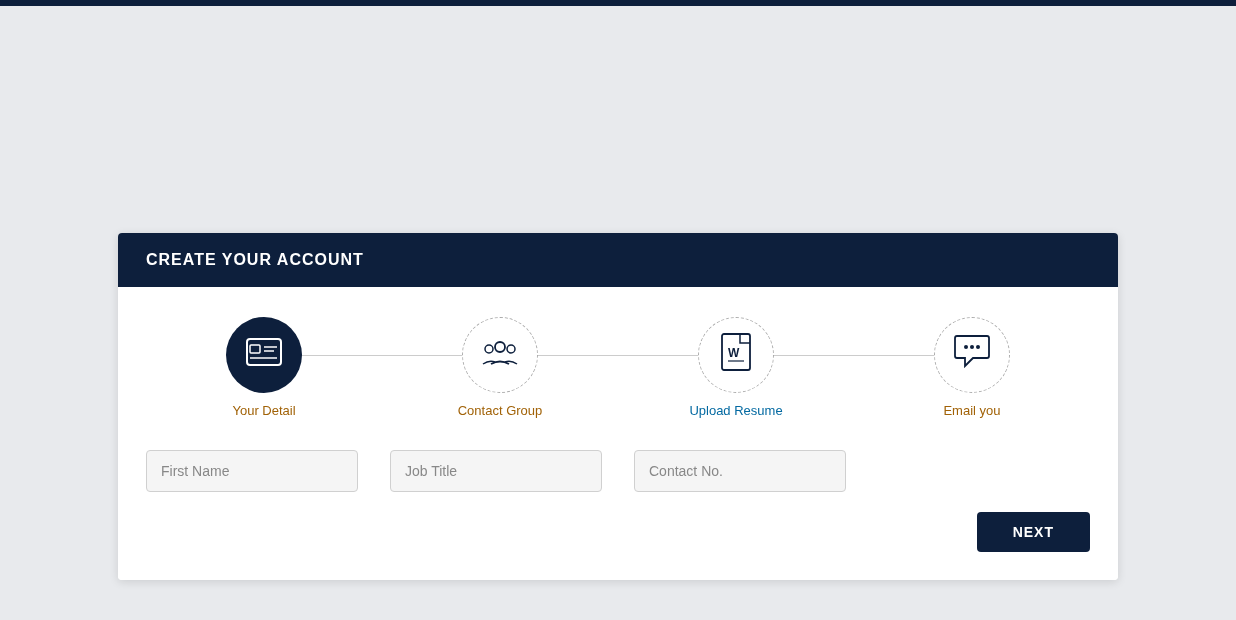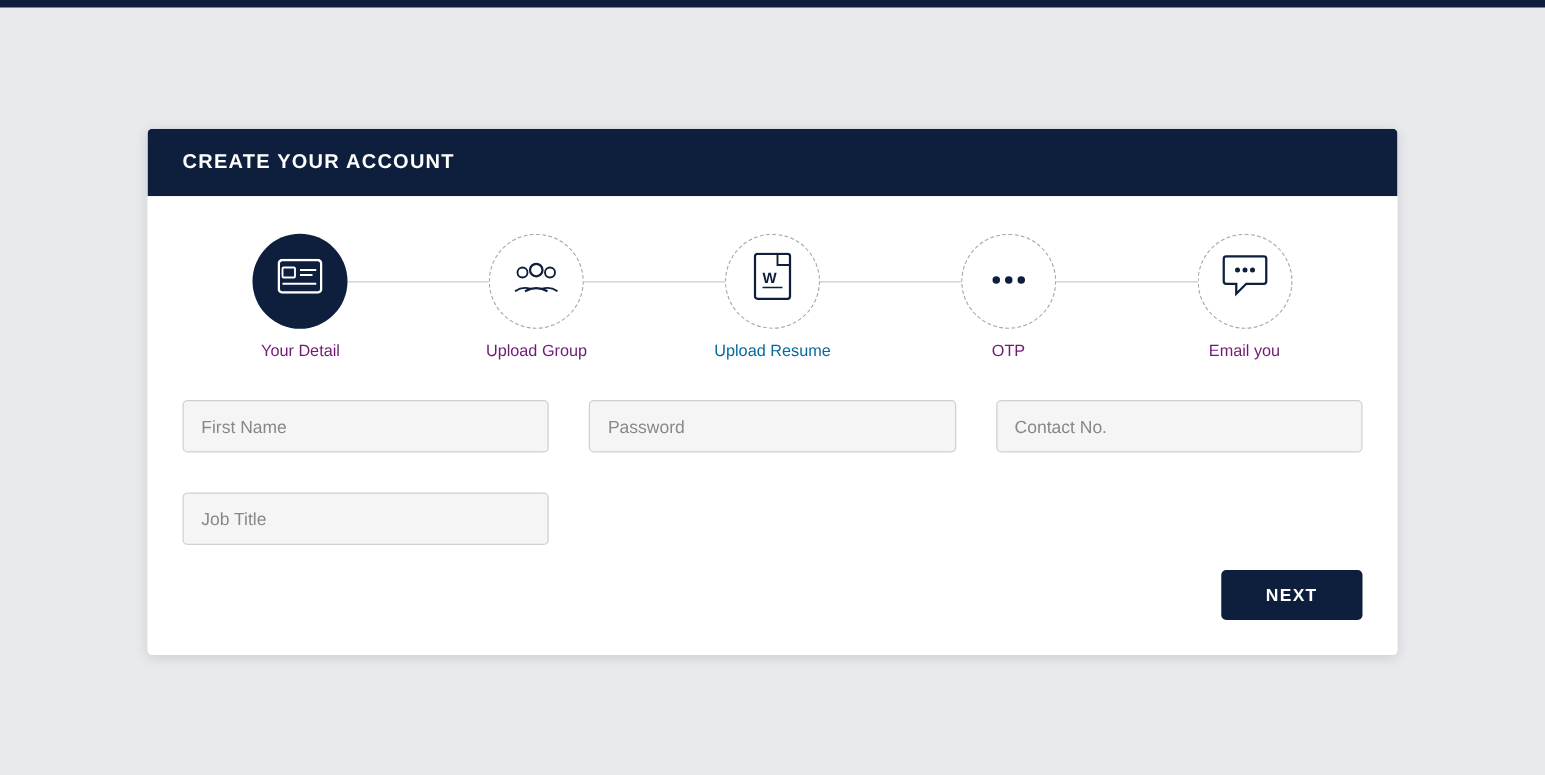--- a/index.html
+++ b/index.html
@@ -14,21 +14,21 @@
 
     .top-bar {
       height: 6px;
       background: #0d1f3c;
       width: 100%;
     }
 
     .page-wrapper {
       flex: 1;
       display: flex;
-      align-items: center;
+      align-items: flex-end;
       justify-content: center;
       padding: 40px 20px;
     }
 
     .card {
       background: #ffffff;
       width: 1000px;
       max-width: 100%;
       border-radius: 4px;
       overflow: hidden;
@@ -100,32 +100,32 @@
     }
 
     .step-circle.inactive {
       background: #ffffff;
       color: #0d1f3c;
       border: 1.5px dashed #aaaaaa;
     }
 
     .step-label {
       font-size: 13px;
-      color: #701a75;
+      color: #a16207;
       text-align: center;
     }
 
     .step-label.highlight {
       color: #0369a1;
     }
 
     
     .form-grid {
       display: grid;
-      grid-template-columns: 1fr 1fr 1fr;
+      grid-template-columns: 1fr 1fr 1fr 1fr;
       gap: 32px;
       margin-bottom: 20px;
     }
 
     .form-input {
       width: 100%;
       padding: 12px 14px;
       border: 1px solid #d0d0d0;
       border-radius: 4px;
       background: #f5f5f5;
@@ -193,71 +193,58 @@
               <svg width="38" height="30" viewBox="0 0 38 30" fill="none" xmlns="http://www.w3.org/2000/svg">
                 <circle cx="19" cy="10" r="5" stroke="#0d1f3c" stroke-width="1.8" fill="none"></circle>
                 <circle cx="8" cy="12" r="4" stroke="#0d1f3c" stroke-width="1.5" fill="none"></circle>
                 <circle cx="30" cy="12" r="4" stroke="#0d1f3c" stroke-width="1.5" fill="none"></circle>
                 <path d="M10 27 Q19 22 28 27" stroke="#0d1f3c" stroke-width="1.8" fill="none"></path>
                 <path d="M2 27 Q8 23 14 25" stroke="#0d1f3c" stroke-width="1.5" fill="none"></path>
                 <path d="M24 25 Q30 23 36 27" stroke="#0d1f3c" stroke-width="1.5" fill="none"></path>
               </svg>
             </span>
           </div>
-          <span class="step-label">Upload Group</span>
+          <span class="step-label">Contact Group</span>
         </div>
 
         <div class="step">
           <div class="step-circle inactive">
             <span>
               <svg width="32" height="38" viewBox="0 0 32 38" fill="none" xmlns="http://www.w3.org/2000/svg">
                 <rect x="2" y="1" width="28" height="36" rx="2" fill="none" stroke="#0d1f3c" stroke-width="1.8"></rect>
                 <path d="M20 1 L20 10 L30 10" stroke="#0d1f3c" stroke-width="1.5" fill="none"></path>
                 <text x="8" y="24" font-size="12" font-weight="bold" fill="#0d1f3c" font-family="Arial">W</text>
                 <line x1="8" y1="28" x2="24" y2="28" stroke="#0d1f3c" stroke-width="1.2"></line>
               </svg>
             </span>
           </div>
           <span class="step-label highlight">Upload Resume</span>
         </div>
 
-        <div class="step">
-          <div class="step-circle inactive">
-            <span>
-              <svg width="36" height="20" viewBox="0 0 36 20" fill="none" xmlns="http://www.w3.org/2000/svg">
-                <circle cx="8" cy="10" r="3" fill="#0d1f3c"></circle>
-                <circle cx="18" cy="10" r="3" fill="#0d1f3c"></circle>
-                <circle cx="28" cy="10" r="3" fill="#0d1f3c"></circle>
-              </svg>
-            </span>
-          </div>
-          <span class="step-label">OTP</span>
-        </div>
 
         <div class="step">
           <div class="step-circle inactive">
             <span>
               <svg width="38" height="36" viewBox="0 0 38 36" fill="none" xmlns="http://www.w3.org/2000/svg">
                 <path d="M4 2 Q2 2 2 4 L2 22 Q2 24 4 24 L12 24 L12 32 L20 24 L34 24 Q36 24 36 22 L36 4 Q36 2 34 2 Z" stroke="#0d1f3c" stroke-width="1.8" fill="none"></path>
                 <circle cx="13" cy="13" r="2" fill="#0d1f3c"></circle>
                 <circle cx="19" cy="13" r="2" fill="#0d1f3c"></circle>
                 <circle cx="25" cy="13" r="2" fill="#0d1f3c"></circle>
               </svg>
             </span>
           </div>
           <span class="step-label">Email you</span>
         </div>
 
       </div>
 
       <div class="form-grid">
         <input class="form-input" type="text" placeholder="First Name" style="">
-        <input class="form-input" type="password" placeholder="Password" style="">
+        <input class="form-input" type="text" placeholder="Job Title" style="">
         <input class="form-input" type="text" placeholder="Contact No." style="">
-        <input class="form-input" type="text" placeholder="Job Title" style="">
       </div>
 
       <div class="form-footer">
         <button class="next-btn">NEXT</button>
       </div>
 
     </div>
   </div>
 </div>
 

